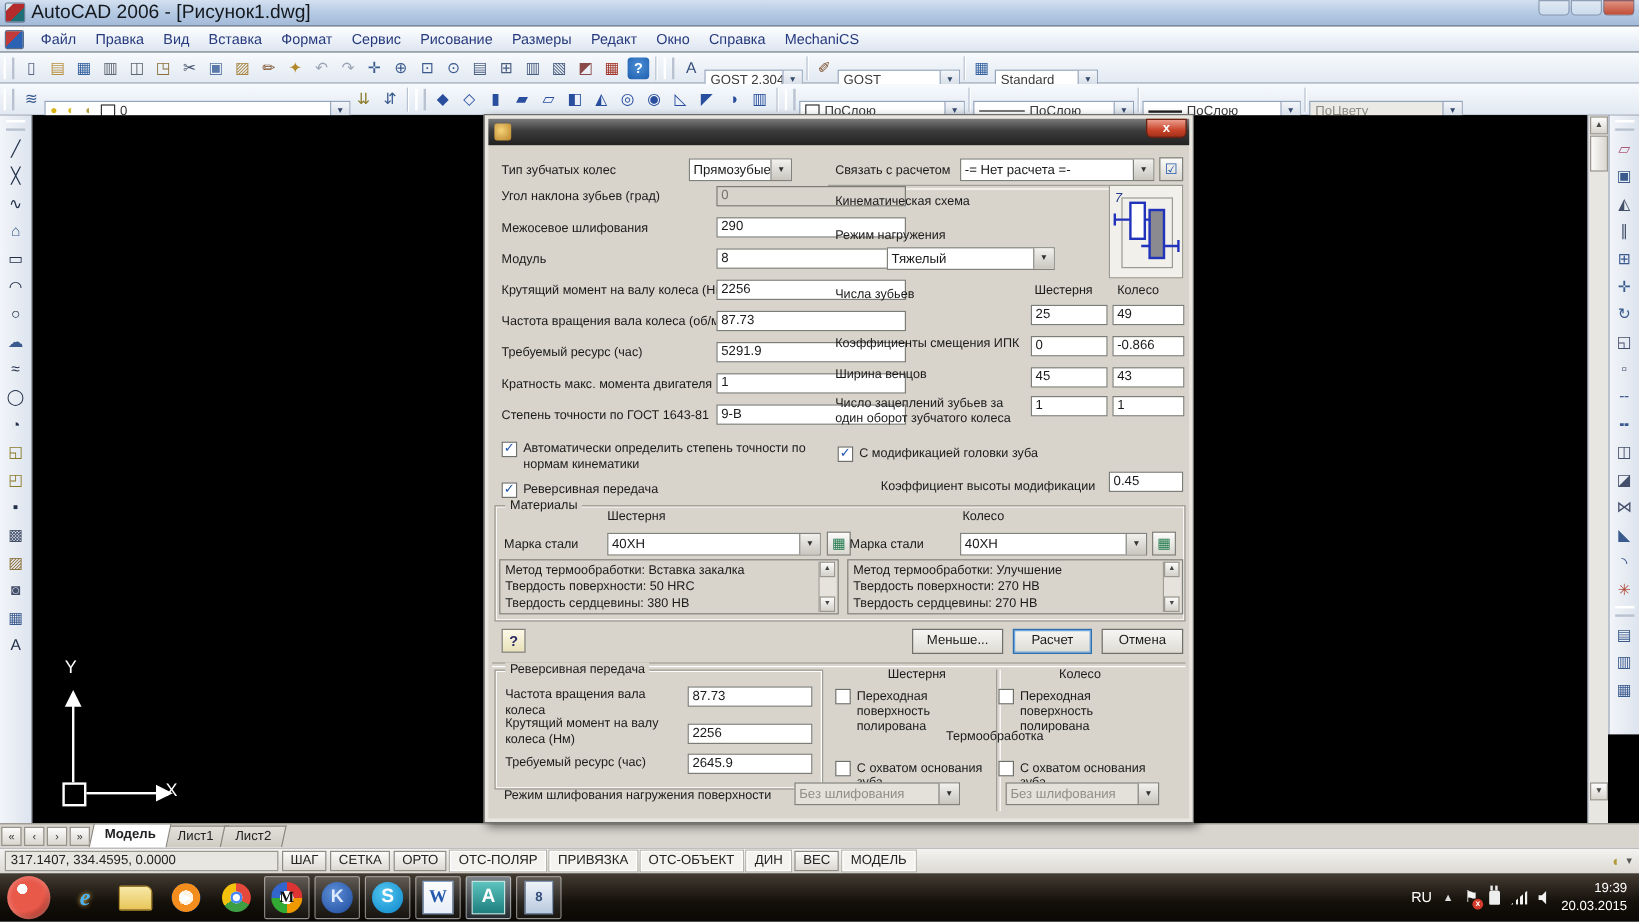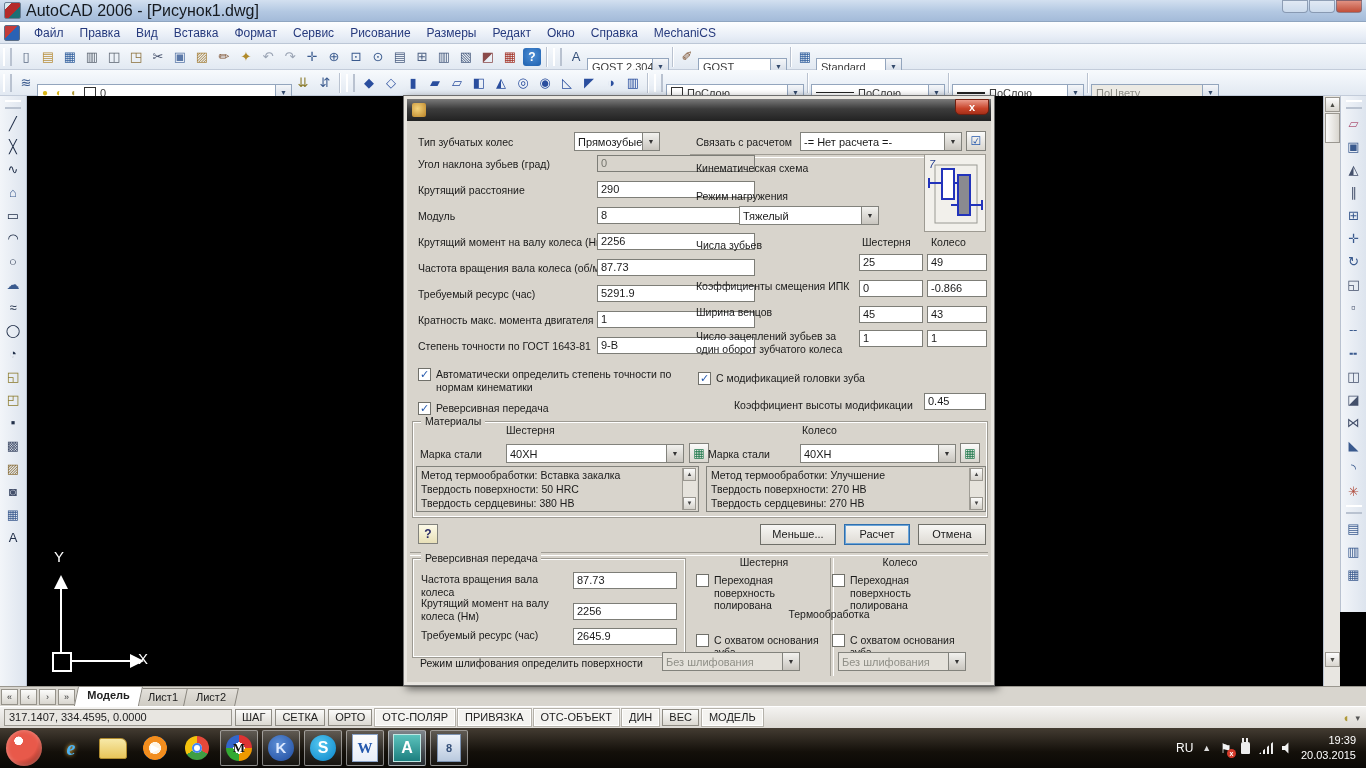--- a/index.html
+++ b/index.html
@@ -216,21 +216,21 @@
     <span class="tbtn help">?</span>
     <span class="tsep"></span>
       <span class="grip"></span>
     <span class="tbtn" style="color:#35507a">A</span>
     <div class="combo" style="width:82px">
       <span class="cval">GOST 2.304</span>
         <span class="arr">▼</span>
     </div>
     <span class="tsep"></span>
     <span class="tbtn" style="color:#7a4d2a">✐</span>
-    <div class="combo" style="width:89px">
+    <div class="combo" style="width:102px">
       <span class="cval">GOST</span>
         <span class="arr">▼</span>
     </div>
     <span class="tsep"></span>
     <span class="tbtn" style="color:#33619e">▦</span>
     <div class="combo" style="width:86px">
       <span class="cval">Standard</span>
         <span class="arr">▼</span>
     </div>
   </div>
@@ -325,21 +325,21 @@
         <span class="arr">▼</span>
     </div>
     <span class="iconbtn" style="left:562px;top:35px;color:#2458ad">☑</span>
     <span class="groove" style="left:286px;top:58px;width:296px"></span>
 
     
     <span class="rep"><div class="frow" style="position:absolute;left:0;top:0">
           <span class="flabel" style="left:14px;top:62px">Угол наклона зубьев (град)</span>
           <span class="finp dis" style="left:193px;top:62px;margin-top:-3px">0</span>
         </div><div class="frow" style="position:absolute;left:0;top:0">
-          <span class="flabel" style="left:14px;top:88px">Крутящий расстояние</span>
+          <span class="flabel" style="left:14px;top:88px">Межосевое шлифования</span>
           <span class="finp " style="left:193px;top:88px;margin-top:-3px">290</span>
         </div><div class="frow" style="position:absolute;left:0;top:0">
           <span class="flabel" style="left:14px;top:114px">Модуль</span>
           <span class="finp " style="left:193px;top:114px;margin-top:-3px">8</span>
         </div><div class="frow" style="position:absolute;left:0;top:0">
           <span class="flabel" style="left:14px;top:140px">Крутящий момент на валу колеса (Нм)</span>
           <span class="finp " style="left:193px;top:140px;margin-top:-3px">2256</span>
         </div><div class="frow" style="position:absolute;left:0;top:0">
           <span class="flabel" style="left:14px;top:166px">Частота вращения вала колеса (об/мин)</span>
           <span class="finp " style="left:193px;top:166px;margin-top:-3px">87.73</span>
@@ -481,21 +481,21 @@
           <div class="cbrow" style="position:static;margin-top:6px">
             <span class="cbox"></span>
             <span class="cblbl" id="cbp-wheel">Переходная поверхность полирована</span>
           </div>
           <div class="cbrow" style="position:static;margin-top:22px">
             <span class="cbox"></span>
             <span class="cblbl" id="cbb-wheel">С охватом основания зуба</span>
           </div>
         </div></span>
     <span class="flabel" style="left:350px;top:512px;width:150px;text-align:center">Термообработка</span>
-    <span class="flabel" style="left:16px;top:561px">Режим шлифования определить поверхности</span>
+    <span class="flabel" style="left:16px;top:561px">Режим шлифования нагружения поверхности</span>
     <div class="dcombo dis" style="left:258px;top:556px;width:138px">
       <span class="cval">Без шлифования</span>
         <span class="arr">▼</span>
     </div>
     <div class="dcombo dis" style="left:434px;top:556px;width:128px">
       <span class="cval">Без шлифования</span>
         <span class="arr">▼</span>
     </div>
   </div>
 

